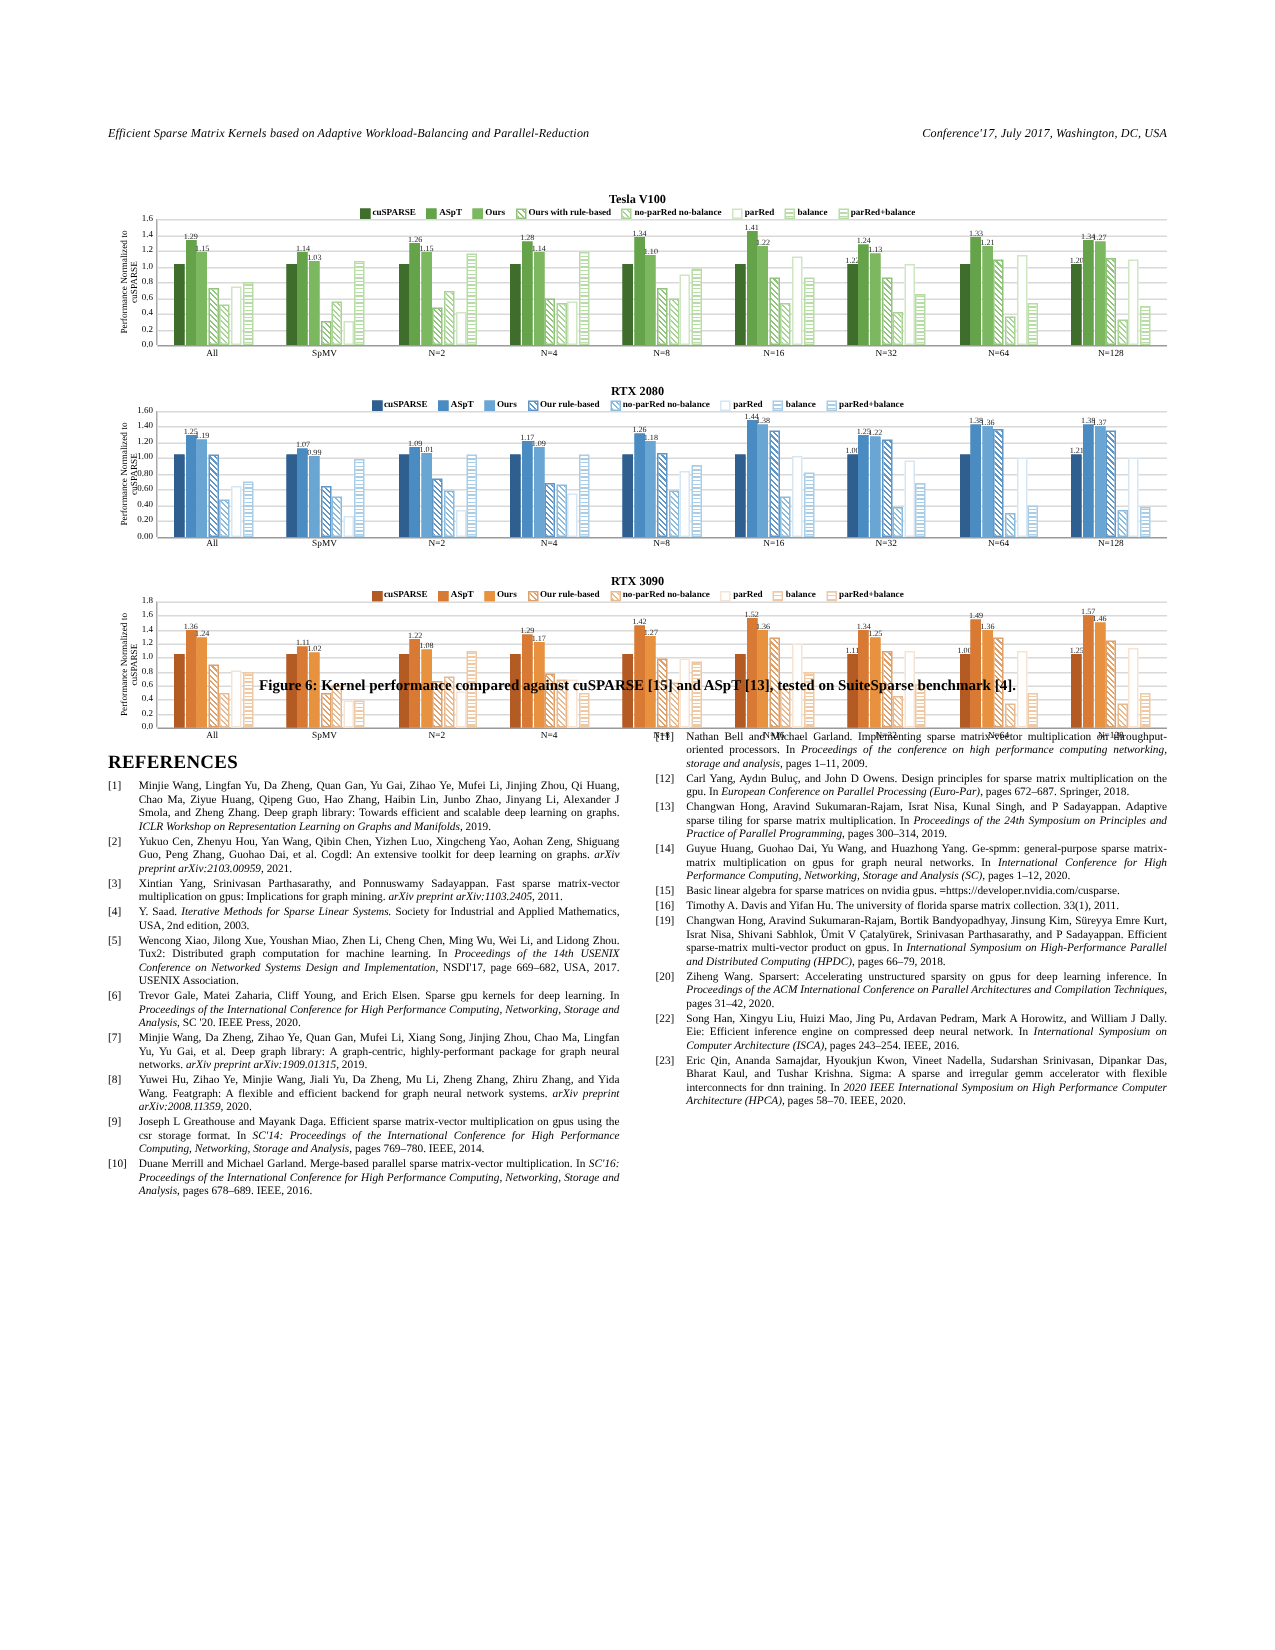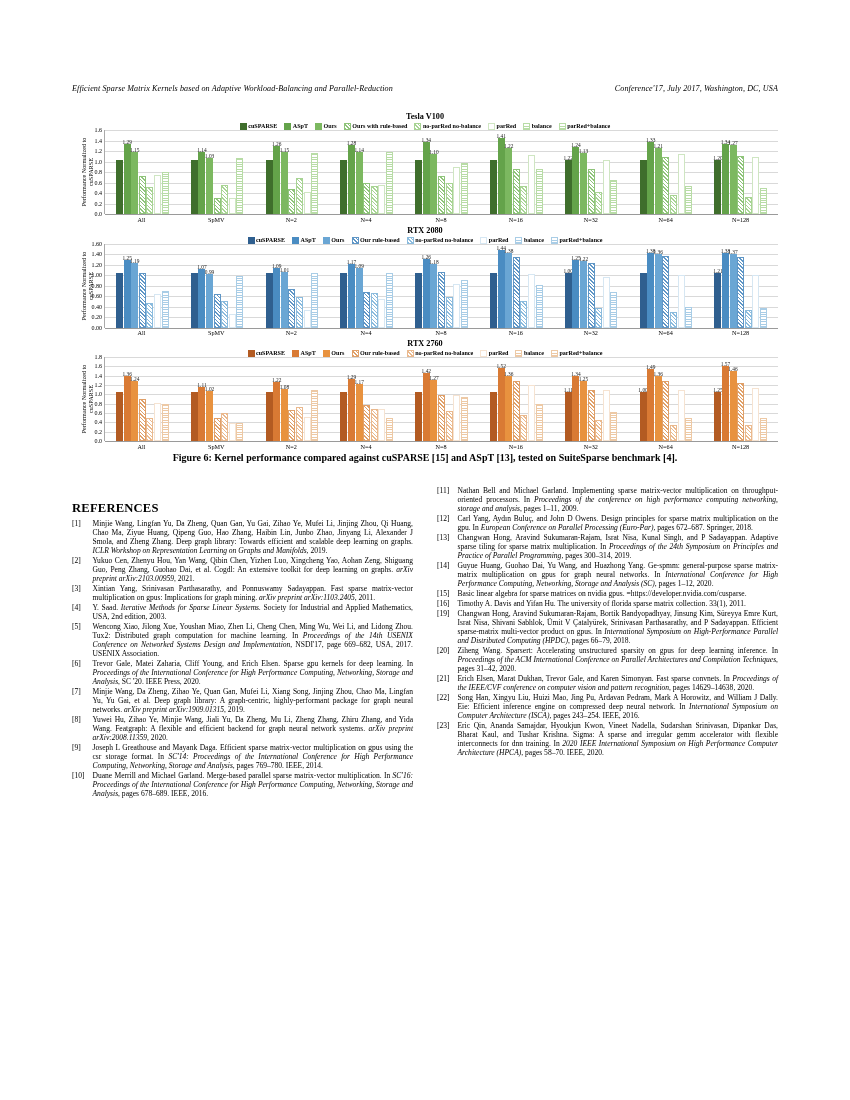--- a/index.html
+++ b/index.html
@@ -11,21 +11,21 @@
   }
   .page{position:absolute;left:0;top:0;width:850px;height:1100px;overflow:hidden;}
 
   
   .runhead{position:absolute;left:72px;top:84px;width:706px;display:flex;justify-content:space-between;
            font-size:8.1px;font-style:italic;letter-spacing:.1px;}
   .runhead span{white-space:nowrap;}
 
   
   .figure{position:absolute;left:72px;top:112px;width:706px;}
-  .chart{position:relative;width:706px;margin-bottom:2px;}
+  .chart{position:relative;width:706px;margin-bottom:2px;margin-top:16px;}
   .chart-title{text-align:center;font-weight:bold;font-size:8.2px;line-height:10px;margin:0 0 1px 0;}
   .legend{display:flex;justify-content:center;align-items:center;gap:7px;flex-wrap:nowrap;
           font-size:6.1px;font-weight:bold;line-height:7px;}
   .legend-item{display:flex;align-items:center;gap:1.5px;white-space:nowrap;}
   .swatch{width:5px;height:5px;display:inline-block;border:.4px solid #555;}
 
   .plot-wrap{position:relative;height:84px;display:flex;}
   .ylabel{
     width:13px;position:relative;
   }
@@ -469,21 +469,21 @@
             <div class="xtick">N=2</div>
             <div class="xtick">N=4</div>
             <div class="xtick">N=8</div>
             <div class="xtick">N=16</div>
             <div class="xtick">N=32</div>
             <div class="xtick">N=64</div>
             <div class="xtick">N=128</div>
           </div>
         </div>
         <div class="chart">
-          <div class="chart-title">RTX 2760</div>
+          <div class="chart-title">RTX 3090</div>
           <div class="legend">
             <span class="legend-item">
               <span class="swatch" style="background:#b35b22;border:.4px solid #b35b22;"></span>
               <span>cuSPARSE</span>
             </span>
             <span class="legend-item">
               <span class="swatch" style="background:#d97a34;border:.4px solid #d97a34;"></span>
               <span>ASpT</span>
             </span>
             <span class="legend-item">
@@ -758,24 +758,20 @@
         </li>
         <li class="ref">
           <span class="ref-num">[19]</span>
           <span class="ref-body">Changwan Hong, Aravind Sukumaran-Rajam, Bortik Bandyopadhyay, Jinsung Kim, Süreyya Emre Kurt, Israt Nisa, Shivani Sabhlok, Ümit V Çatalyürek, Srinivasan Parthasarathy, and P Sadayappan. Efficient sparse-matrix multi-vector product on gpus. In <i>International Symposium on High-Performance Parallel and Distributed Computing (HPDC)</i>, pages 66–79, 2018.</span>
         </li>
         <li class="ref">
           <span class="ref-num">[20]</span>
           <span class="ref-body">Ziheng Wang. Sparsert: Accelerating unstructured sparsity on gpus for deep learning inference. In <i>Proceedings of the ACM International Conference on Parallel Architectures and Compilation Techniques</i>, pages 31–42, 2020.</span>
         </li>
         <li class="ref">
-          <span class="ref-num">[21]</span>
-          <span class="ref-body">Erich Elsen, Marat Dukhan, Trevor Gale, and Karen Simonyan. Fast sparse convnets. In <i>Proceedings of the IEEE/CVF conference on computer vision and pattern recognition</i>, pages 14629–14638, 2020.</span>
-        </li>
-        <li class="ref">
           <span class="ref-num">[22]</span>
           <span class="ref-body">Song Han, Xingyu Liu, Huizi Mao, Jing Pu, Ardavan Pedram, Mark A Horowitz, and William J Dally. Eie: Efficient inference engine on compressed deep neural network. In <i>International Symposium on Computer Architecture (ISCA)</i>, pages 243–254. IEEE, 2016.</span>
         </li>
         <li class="ref">
           <span class="ref-num">[23]</span>
           <span class="ref-body">Eric Qin, Ananda Samajdar, Hyoukjun Kwon, Vineet Nadella, Sudarshan Srinivasan, Dipankar Das, Bharat Kaul, and Tushar Krishna. Sigma: A sparse and irregular gemm accelerator with flexible interconnects for dnn training. In <i>2020 IEEE International Symposium on High Performance Computer Architecture (HPCA)</i>, pages 58–70. IEEE, 2020.</span>
         </li>
       </ul>
   </div>
 

